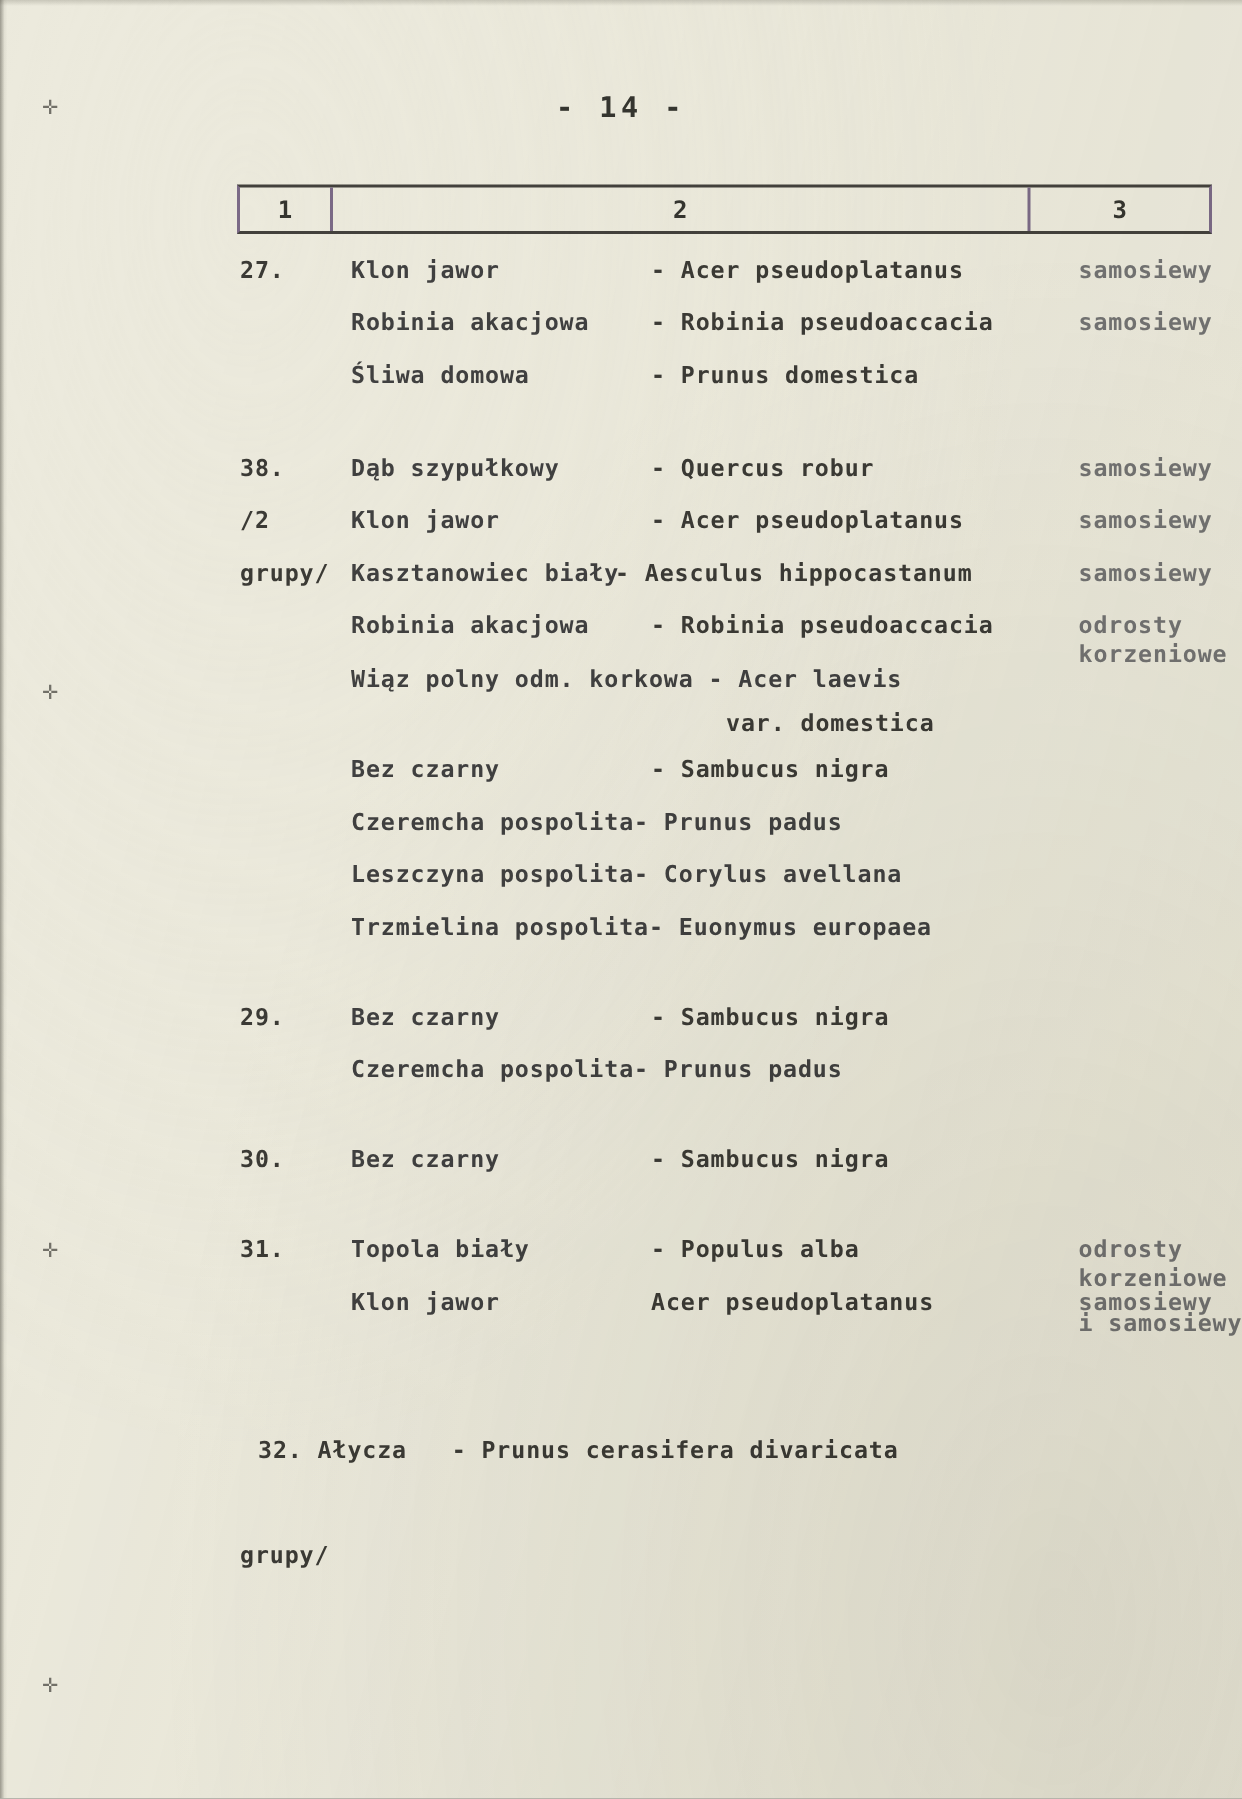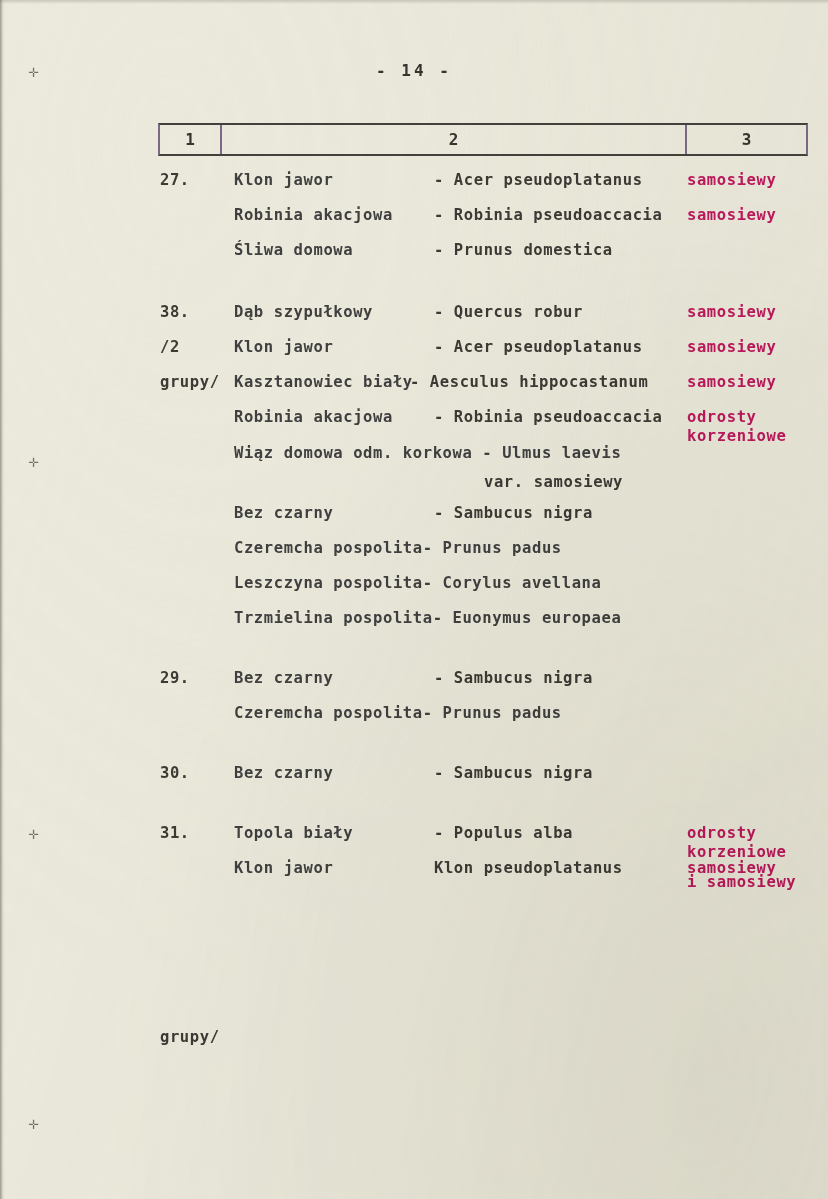--- a/index.html
+++ b/index.html
@@ -44,21 +44,21 @@
     pointer-events: none;
   }
 
   
   #page-number {
     position: absolute;
     top: 61px;
     left: 0;
     width: 828px;
     text-align: center;
-    font-size: 16px;
+    font-size: 19px;
     letter-spacing: 3px;
     font-weight: 700;
     color: #35352f;
   }
 
   
   #table-header {
     position: absolute;
     left: 158px;
     top: 123px;
@@ -117,24 +117,24 @@
   .c-lat {
     position: absolute;
     left: 434px;
     white-space: pre;
     font-weight: 700;
     color: #3b3a35;
   }
   .c-lat.wide { left: 410px; }
   .c-note {
     position: absolute;
-    left: 687px;
-    white-space: pre;
-    font-weight: 700;
-    color: #be185d;
+    left: 719px;
+    white-space: pre;
+    font-weight: 700;
+    color: #737373;
   }
 
   
   .free {
     position: absolute;
     white-space: pre;
     font-weight: 700;
     font-size: 15.5px;
     letter-spacing: 0.6px;
     color: #3b3a35;
@@ -205,24 +205,24 @@
         <div class="c-lat wide">- Aesculus hippocastanum</div>
         <div class="c-note">samosiewy</div>
       </div>
       <div class="row" style="position: absolute; left: 0px; width: 828px; top: 245px; height: 35px;">
         <div class="c-pl">Robinia akacjowa</div>
         <div class="c-lat">- Robinia pseudoaccacia</div>
         <div class="c-note">odrosty</div>
         <div class="c-note" style="top: 19px;">korzeniowe</div>
       </div>
       <div class="row" style="position: absolute; left: 0px; width: 828px; top: 281px; height: 35px;">
-        <div class="c-pl">Wiąz domowa odm. korkowa - Ulmus laevis</div>
+        <div class="c-pl">Wiąz polny odm. korkowa - Acer laevis</div>
       </div>
       <div class="row" style="position: absolute; left: 0px; width: 828px; top: 310px; height: 35px;">
-        <div class="c-lat" style="left: 484px;">var. samosiewy</div>
+        <div class="c-lat" style="left: 484px;">var. domestica</div>
       </div>
       <div class="row" style="position: absolute; left: 0px; width: 828px; top: 341px; height: 35px;">
         <div class="c-pl">Bez czarny</div>
         <div class="c-lat">- Sambucus nigra</div>
       </div>
       <div class="row" style="position: absolute; left: 0px; width: 828px; top: 376px; height: 35px;">
         <div class="c-pl">Czeremcha pospolita- Prunus padus</div>
       </div>
       <div class="row" style="position: absolute; left: 0px; width: 768px; top: 411px; height: 35px;">
         <div class="c-pl">Leszczyna pospolita- Corylus avellana</div>
@@ -246,21 +246,22 @@
       <div class="row" style="position: absolute; left: 0px; width: 768px; top: 661px; height: 35px;">
         <div class="c-num">31.</div>
         <div class="c-pl">Topola biały</div>
         <div class="c-lat">- Populus alba</div>
         <div class="c-note">odrosty</div>
         <div class="c-note" style="top: 19px;">korzeniowe</div>
         <div class="c-note" style="top: 49px;">i samosiewy</div>
       </div>
       <div class="row" style="position: absolute; left: 0px; width: 828px; top: 696px; height: 35px;">
         <div class="c-pl">Klon jawor</div>
-        <div class="c-lat">Klon pseudoplatanus</div>
+        <div class="c-lat">Acer pseudoplatanus</div>
         <div class="c-note">samosiewy</div>
       </div>
     </div>
 
+  <div class="free" style="left:172px; top:958px;">32. Ałycza   - Prunus cerasifera divaricata</div>
   <div class="free" style="left:160px; top:1028px;">grupy/</div>
 
   <div id="grain"></div>
 </div>
 
 </body></html>

